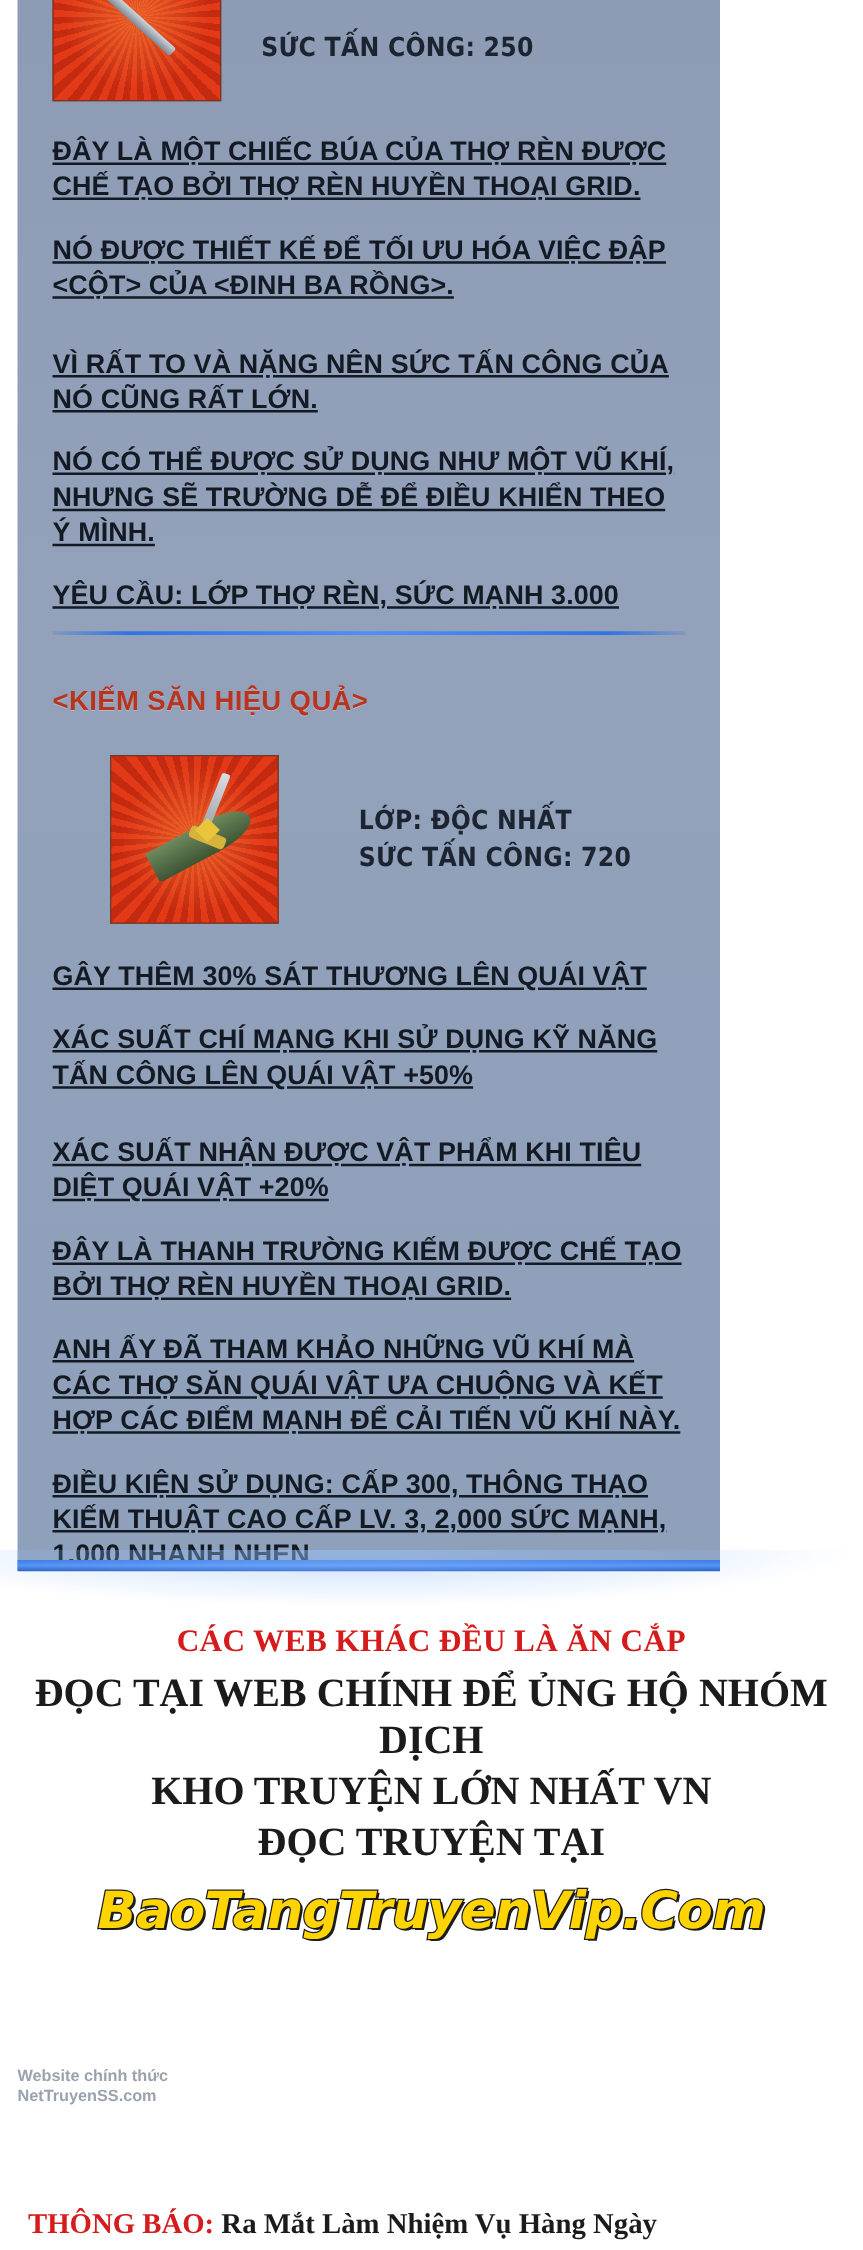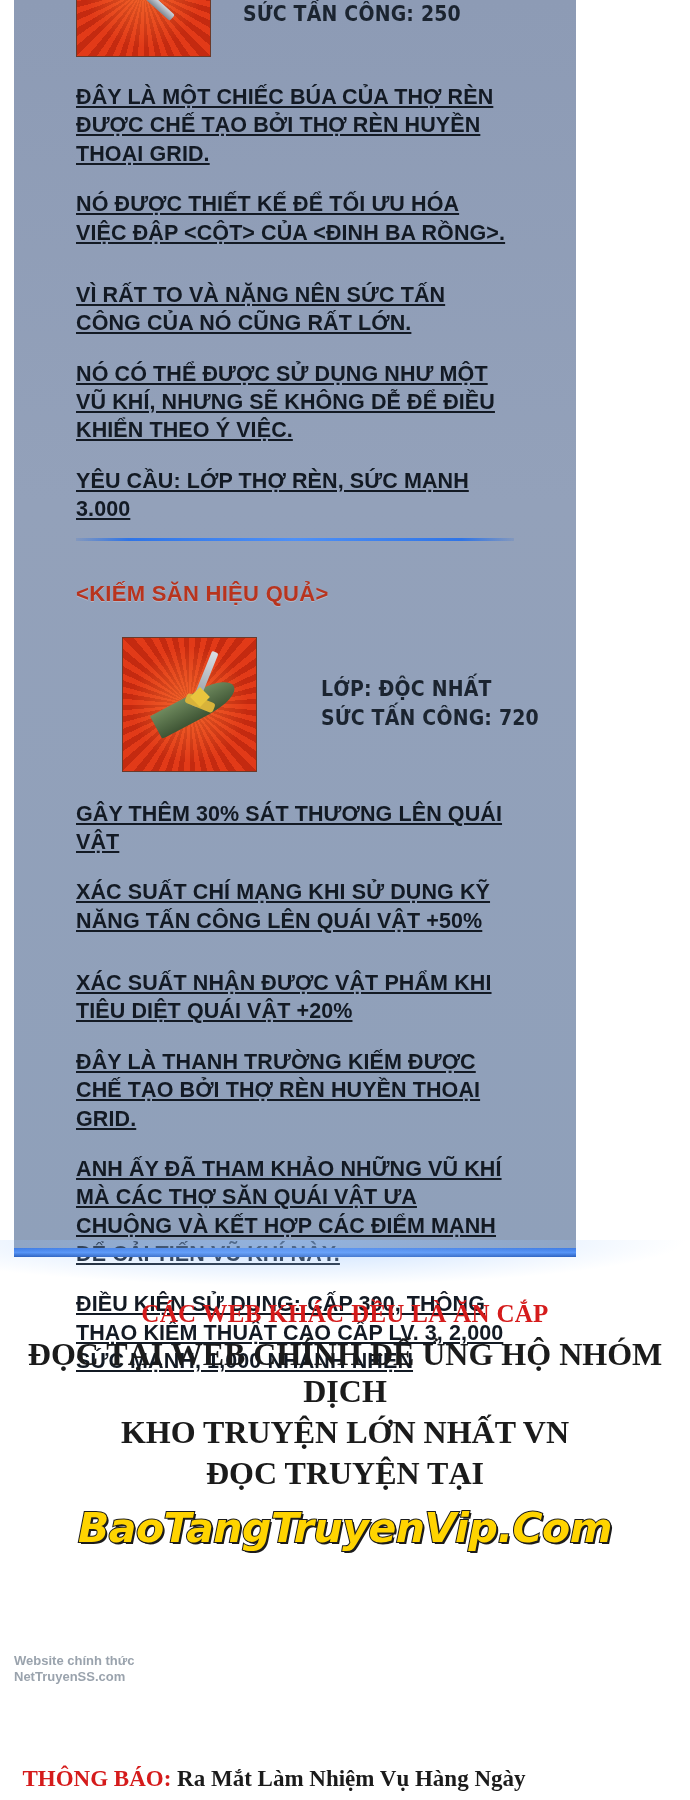--- a/index.html
+++ b/index.html
@@ -21,22 +21,23 @@
     left: 14px;
     top: 0;
     width: 562px;
     height: 1256px;
     background: linear-gradient(180deg, #8d9bb5 0%, #93a1ba 40%, #8fa0ba 100%);
     box-sizing: border-box;
   }
   .panel-inner {
     position: absolute;
     inset: 0;
-    padding: 0 62px;
+    padding: 0 28px;
     box-sizing: border-box;
+    margin-top: 24px;
   }
   .panel-bottom-border {
     position: absolute;
     left: 14px;
     top: 1248px;
     width: 562px;
     height: 9px;
     background: linear-gradient(180deg, #2f6fe0 0%, #4b8cf5 50%, #1f55b8 100%);
   }
   .panel-glow {
@@ -266,21 +267,21 @@
       </div>
       <div class="item-stats" style="padding-top:78px;">
         <div class="stat-line">SỨC TẤN CÔNG: 250</div>
       </div>
     </div>
 
     <div class="desc">
       <p>ĐÂY LÀ MỘT CHIẾC BÚA CỦA THỢ RÈN ĐƯỢC CHẾ TẠO BỞI THỢ RÈN HUYỀN THOẠI GRID.</p>
       <p>NÓ ĐƯỢC THIẾT KẾ ĐỂ TỐI ƯU HÓA VIỆC ĐẬP &lt;CỘT&gt; CỦA &lt;ĐINH BA RỒNG&gt;.</p>
       <p style="margin-top:34px;">VÌ RẤT TO VÀ NẶNG NÊN SỨC TẤN CÔNG CỦA NÓ CŨNG RẤT LỚN.</p>
-      <p>NÓ CÓ THỂ ĐƯỢC SỬ DỤNG NHƯ MỘT VŨ KHÍ, NHƯNG SẼ KHÔNG DỄ ĐỂ ĐIỀU KHIỂN THEO Ý VIỆC.</p>
+      <p>NÓ CÓ THỂ ĐƯỢC SỬ DỤNG NHƯ MỘT VŨ KHÍ, NHƯNG SẼ TRƯỜNG DỄ ĐỂ ĐIỀU KHIỂN THEO Ý MÌNH.</p>
       <p class="tight">YÊU CẦU: LỚP THỢ RÈN, SỨC MẠNH 3.000</p>
     </div>
 
     <div class="divider"></div>
 
     <div class="section-title">&lt;KIẾM SĂN HIỆU QUẢ&gt;</div>
 
     <div class="item-row item-row-2">
       <div class="item-icon">
         <div class="glyph-sword">

